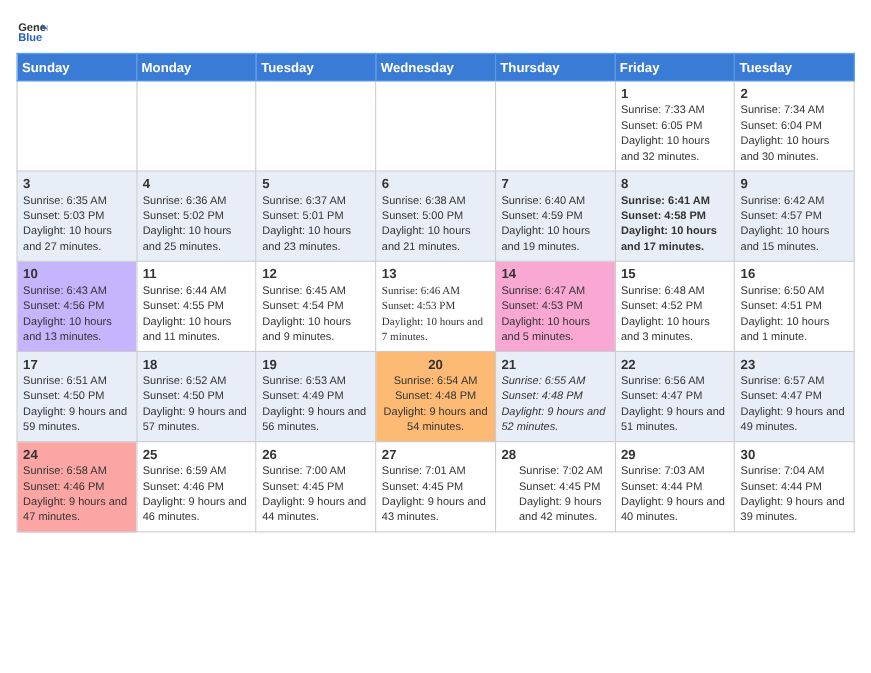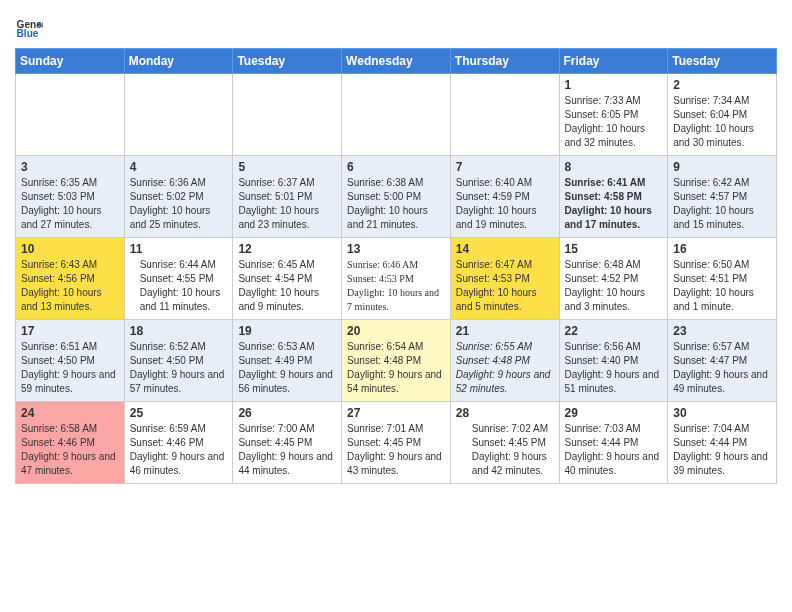--- a/index.html
+++ b/index.html
@@ -178,45 +178,45 @@
 Daylight: 10 hours and 17 minutes.</div>
         </td>
         <td style="background: rgb(232, 238, 248);">
           <span class="day-number">9</span>
           <div class="day-info" style="white-space: pre-line;">Sunrise: 6:42 AM
 Sunset: 4:57 PM
 Daylight: 10 hours and 15 minutes.</div>
         </td>
       </tr>
       <tr>
-        <td style="background: #fde047;">
+        <td style="background: #c4b5fd;">
           <span class="day-number">10</span>
           <div class="day-info" style="white-space: pre-line;">Sunrise: 6:43 AM
 Sunset: 4:56 PM
 Daylight: 10 hours and 13 minutes.</div>
         </td>
         <td style="background: rgb(255, 255, 255);">
           <span class="day-number">11</span>
-          <div class="day-info" style="white-space: pre-line; margin-left: 10px;">Sunrise: 6:44 AM
+          <div class="day-info" style="white-space: pre-line;">Sunrise: 6:44 AM
 Sunset: 4:55 PM
 Daylight: 10 hours and 11 minutes.</div>
         </td>
         <td style="background: rgb(255, 255, 255);">
           <span class="day-number">12</span>
           <div class="day-info" style="white-space: pre-line;">Sunrise: 6:45 AM
 Sunset: 4:54 PM
 Daylight: 10 hours and 9 minutes.</div>
         </td>
         <td style="background: rgb(255, 255, 255);">
           <span class="day-number">13</span>
           <div class="day-info" style="white-space: pre-line; font-family: Liberation Serif, serif;">Sunrise: 6:46 AM
 Sunset: 4:53 PM
 Daylight: 10 hours and 7 minutes.</div>
         </td>
-        <td style="background: #fde047;">
+        <td style="background: #f9a8d4;">
           <span class="day-number">14</span>
           <div class="day-info" style="white-space: pre-line;">Sunrise: 6:47 AM
 Sunset: 4:53 PM
 Daylight: 10 hours and 5 minutes.</div>
         </td>
         <td style="background: rgb(255, 255, 255);">
           <span class="day-number">15</span>
           <div class="day-info" style="white-space: pre-line;">Sunrise: 6:48 AM
 Sunset: 4:52 PM
 Daylight: 10 hours and 3 minutes.</div>
@@ -240,36 +240,36 @@
           <div class="day-info" style="white-space: pre-line;">Sunrise: 6:52 AM
 Sunset: 4:50 PM
 Daylight: 9 hours and 57 minutes.</div>
         </td>
         <td style="background: rgb(232, 238, 248);">
           <span class="day-number">19</span>
           <div class="day-info" style="white-space: pre-line;">Sunrise: 6:53 AM
 Sunset: 4:49 PM
 Daylight: 9 hours and 56 minutes.</div>
         </td>
-        <td style="background: #fef9c3;">
+        <td style="background: #fdba74; text-align: center;">
           <span class="day-number">20</span>
           <div class="day-info" style="white-space: pre-line;">Sunrise: 6:54 AM
 Sunset: 4:48 PM
 Daylight: 9 hours and 54 minutes.</div>
         </td>
         <td style="background: rgb(232, 238, 248);">
           <span class="day-number">21</span>
           <div class="day-info" style="white-space: pre-line; font-style: italic;">Sunrise: 6:55 AM
 Sunset: 4:48 PM
 Daylight: 9 hours and 52 minutes.</div>
         </td>
         <td style="background: rgb(232, 238, 248);">
           <span class="day-number">22</span>
           <div class="day-info" style="white-space: pre-line;">Sunrise: 6:56 AM
-Sunset: 4:40 PM
+Sunset: 4:47 PM
 Daylight: 9 hours and 51 minutes.</div>
         </td>
         <td style="background: rgb(232, 238, 248);">
           <span class="day-number">23</span>
           <div class="day-info" style="white-space: pre-line;">Sunrise: 6:57 AM
 Sunset: 4:47 PM
 Daylight: 9 hours and 49 minutes.</div>
         </td>
       </tr>
       <tr>

